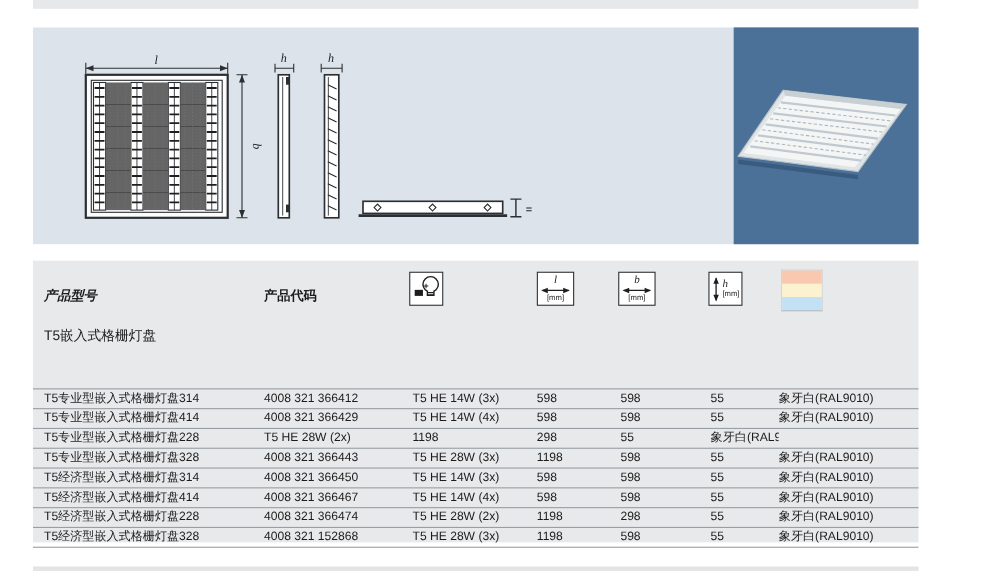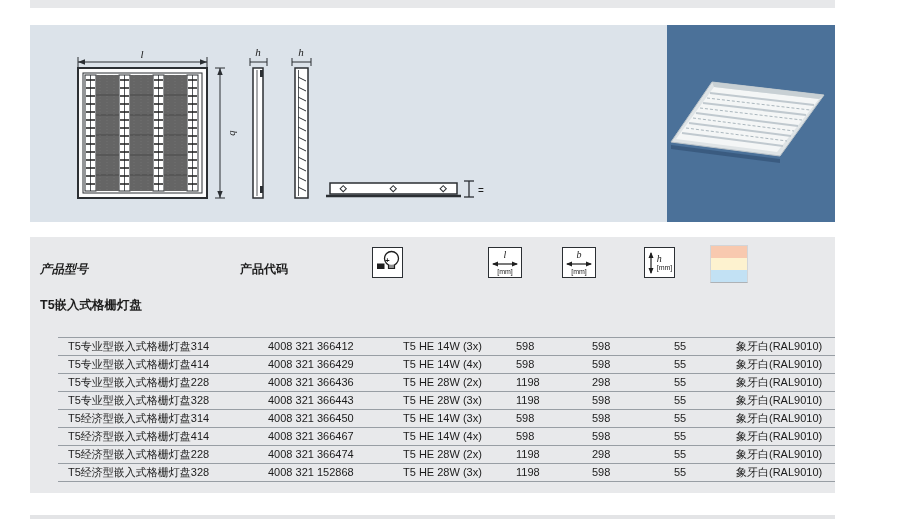--- a/index.html
+++ b/index.html
@@ -21,24 +21,24 @@
             justify-content:center;}
   #lamp-box{left:342px;width:31px;height:31px;}
   #l-box{left:458px;width:34px;height:31px;}
   #b-box{left:532px;width:34px;height:31px;}
   #h-box{left:614px;width:31px;height:31px;flex-direction:row;gap:2px;}
   .dim-letter{font-size:10px;font-style:italic;font-family:"Liberation Serif",serif;line-height:10px;}
   .dim-unit{font-size:7px;line-height:8px;}
   #color-swatch{position:absolute;left:680px;top:8px;width:38px;height:38px;
                 display:flex;flex-direction:column;border:1px solid #d2d5d8;border-bottom-color:#aeb2b6;box-sizing:border-box;}
   #color-swatch div{flex:1;}
-  #section-title{position:absolute;left:10px;top:60px;font-weight:bold;font-size:12.5px;}
+  #section-title{position:absolute;left:10px;top:60px;font-weight:normal;font-size:12.5px;}
 
   
-  #table-rows{position:absolute;left:0;right:0;top:100px;border-top:1px solid #989ea4;margin-left:28px;}
+  #table-rows{position:absolute;left:0;right:0;top:116px;border-top:1px solid #989ea4;}
   .row{display:grid;grid-template-columns:210px 135px 113px 76px 82px 62px 1fr;
        height:17px;line-height:16px;border-bottom:1px solid #989ea4;font-size:11px;}
   .cell{white-space:nowrap;overflow:hidden;}
   .c-model{padding-left:10px;}
   .b{font-weight:normal;}
 
   svg text{font-family:"Liberation Sans","DejaVu Sans",sans-serif;}
   svg .ital{font-family:"Liberation Serif",serif;font-style:italic;}
 </style>
 </head>
@@ -241,21 +241,20 @@
       <div class="cell c-model">T5专业型嵌入式格栅灯盘414</div>
       <div class="cell c-code"><span>4008 321</span> <span class="b">366429</span></div>
       <div class="cell c-lamp">T5 HE 14W (4x)</div>
       <div class="cell c-l">598</div>
       <div class="cell c-b">598</div>
       <div class="cell c-h">55</div>
       <div class="cell c-color">象牙白(RAL9010)</div>
     </div>
       <div class="row">
       <div class="cell c-model">T5专业型嵌入式格栅灯盘228</div>
-      <div class="cell c-code"><span>4008 321</span> <span class="b">366436</span></div>
       <div class="cell c-lamp">T5 HE 28W (2x)</div>
       <div class="cell c-l">1198</div>
       <div class="cell c-b">298</div>
       <div class="cell c-h">55</div>
       <div class="cell c-color">象牙白(RAL9010)</div>
     </div>
       <div class="row">
       <div class="cell c-model">T5专业型嵌入式格栅灯盘328</div>
       <div class="cell c-code"><span>4008 321</span> <span class="b">366443</span></div>
       <div class="cell c-lamp">T5 HE 28W (3x)</div>

